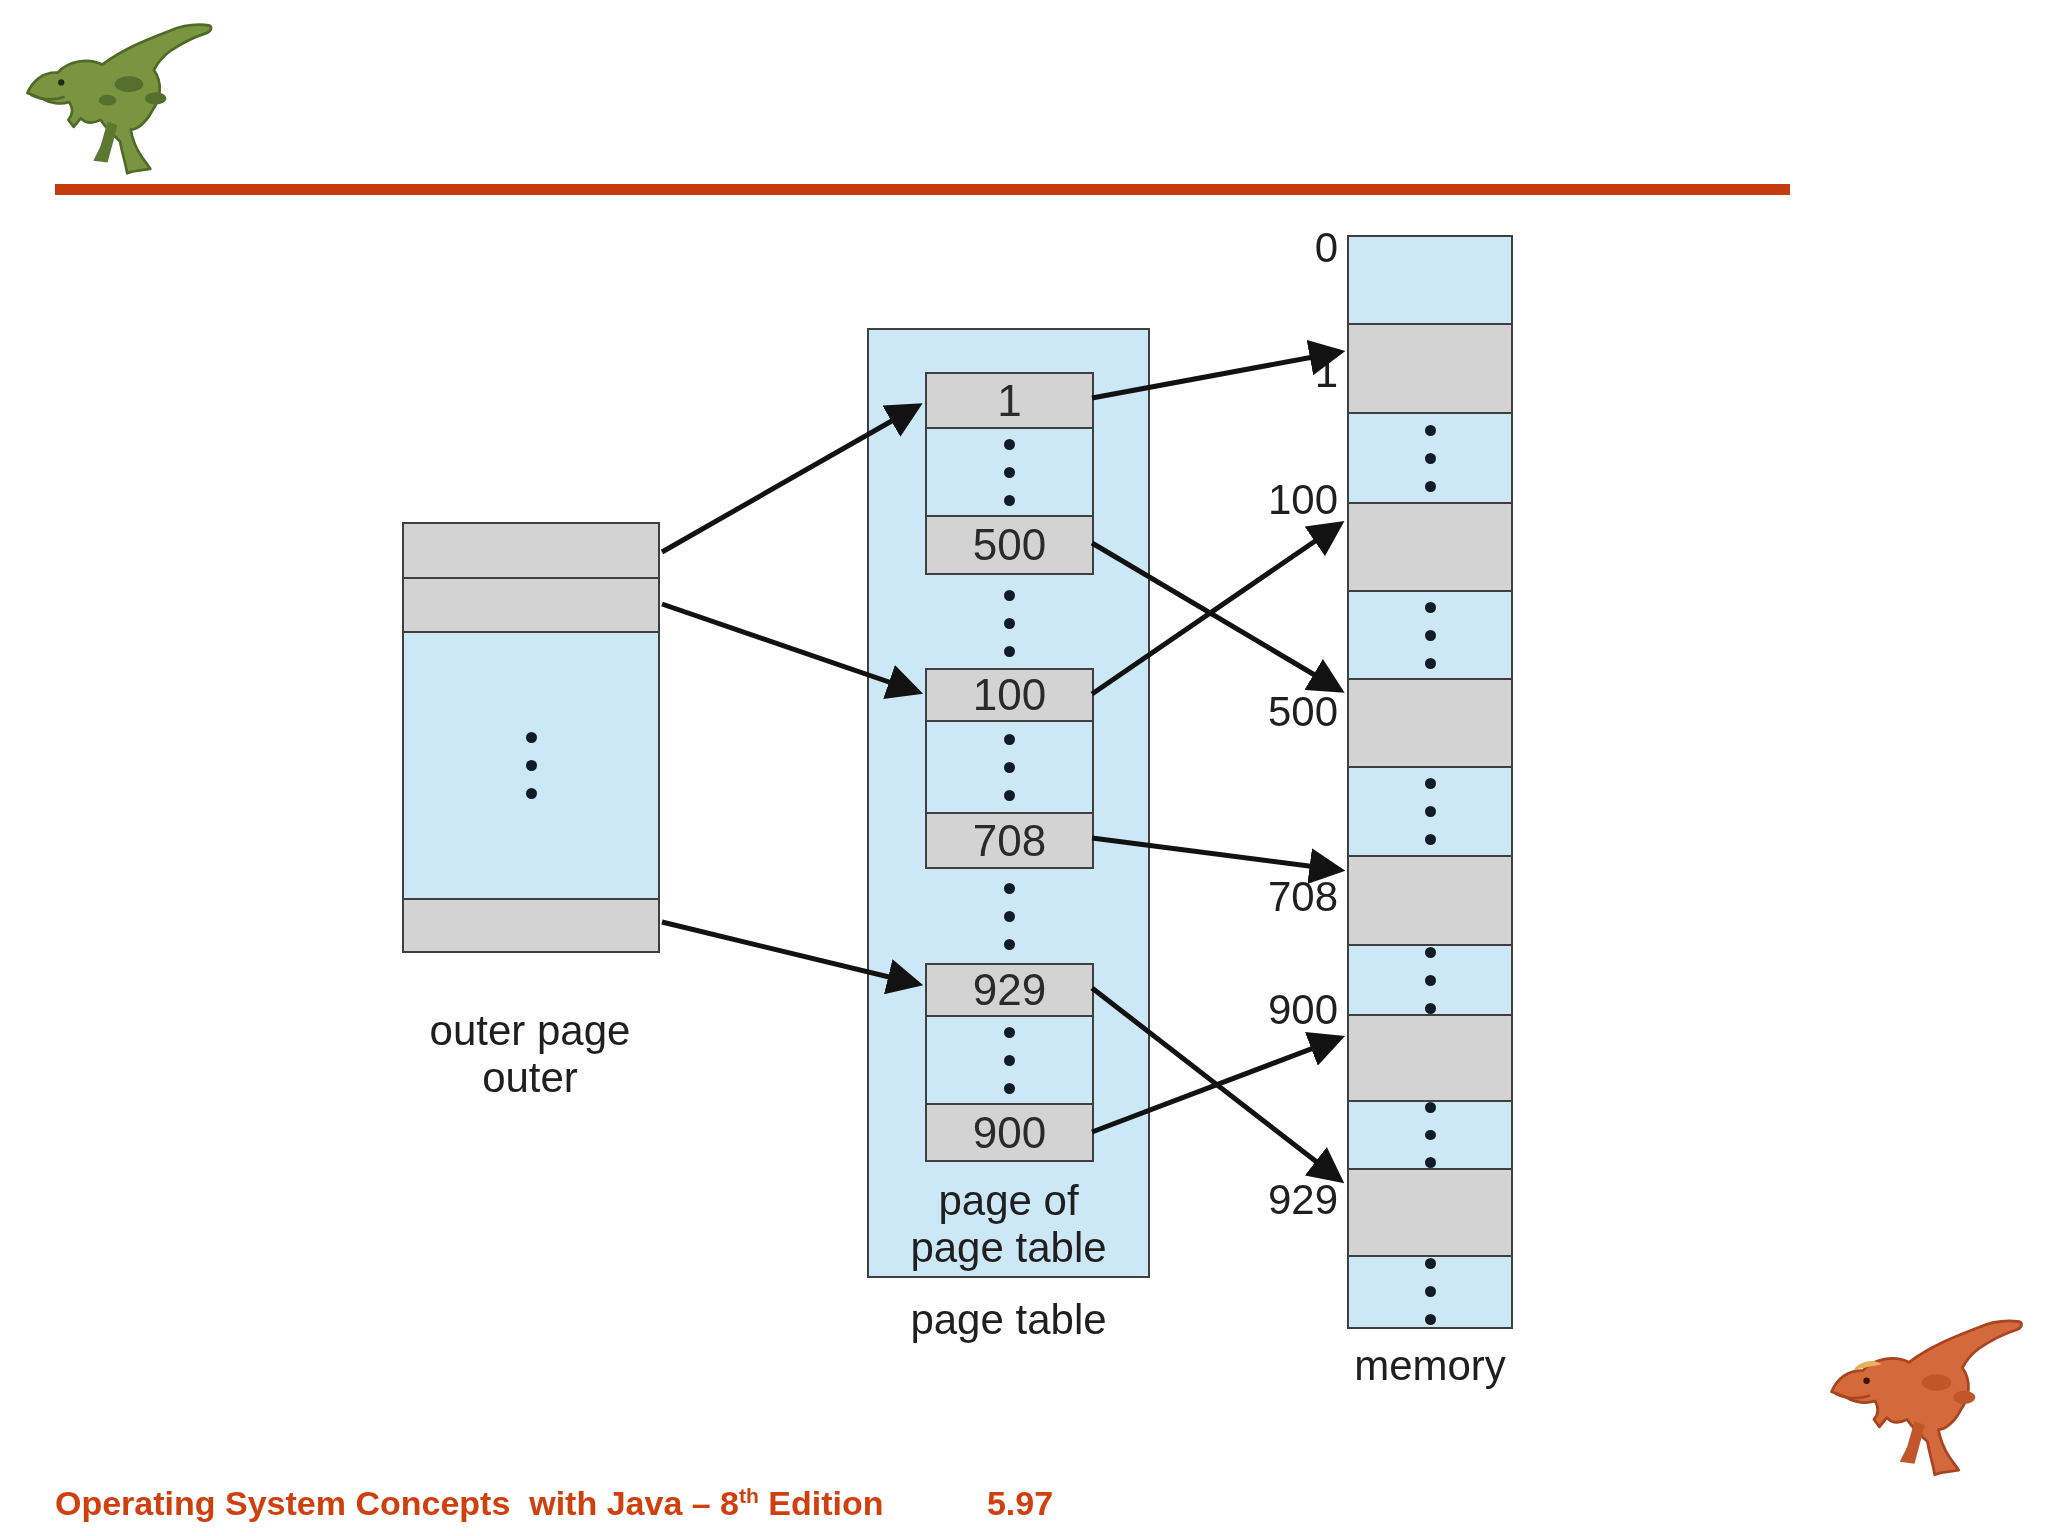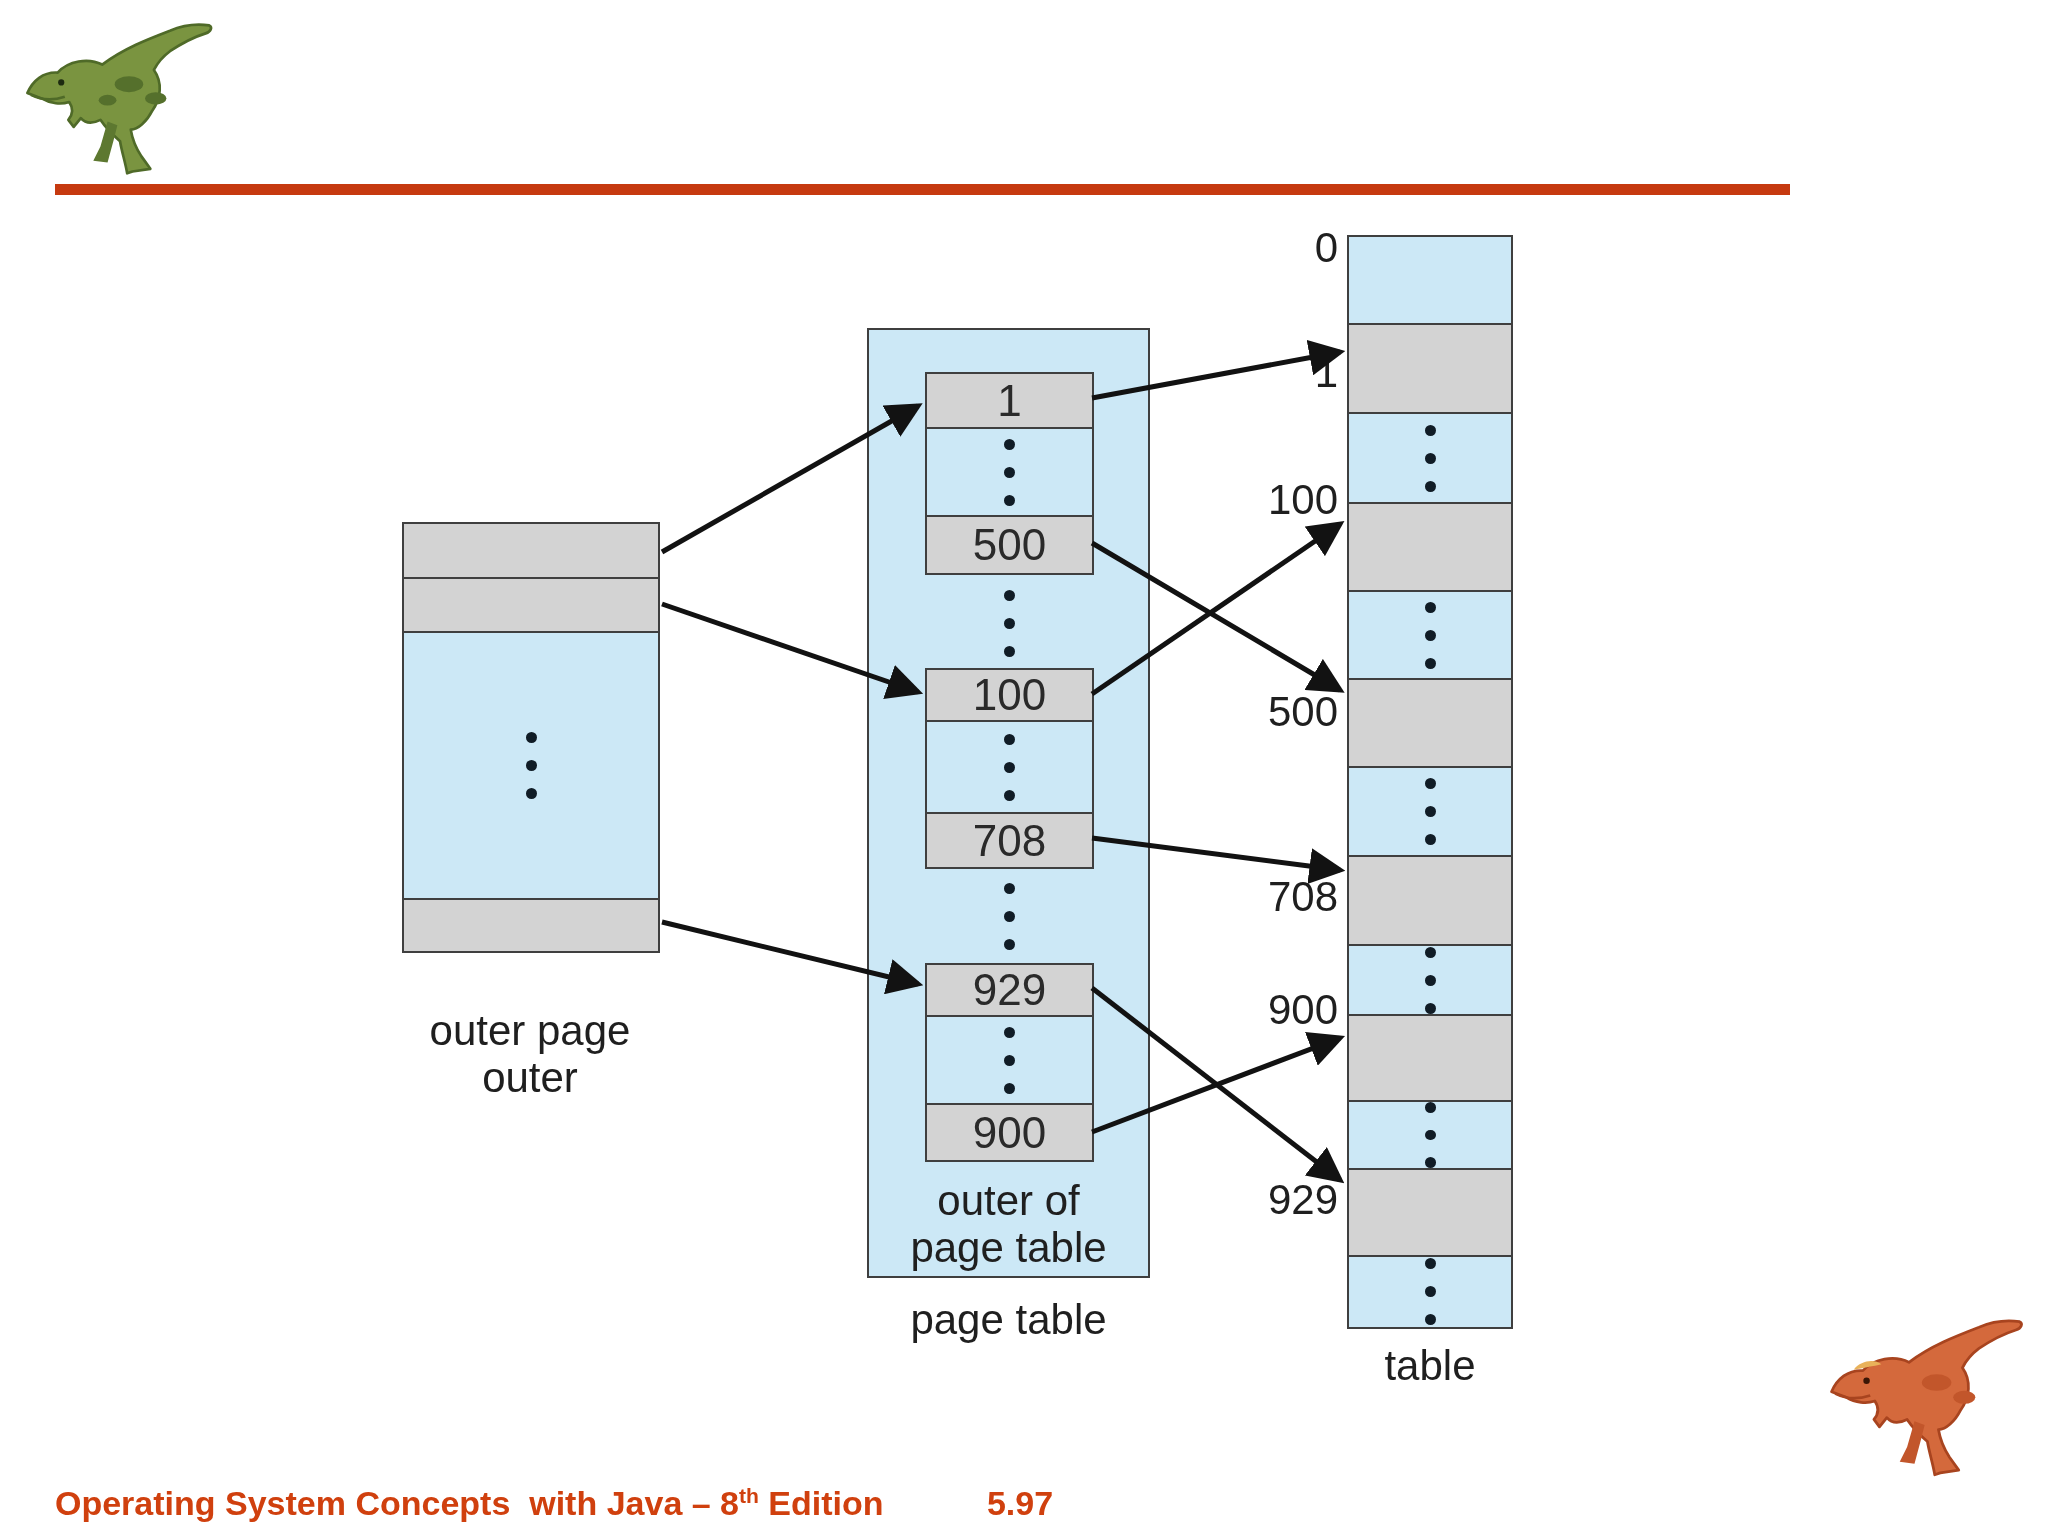--- a/index.html
+++ b/index.html
@@ -173,21 +173,21 @@
         <span class="dots">
             <i></i>
             <i></i>
             <i></i>
           </span>
       </div>
       <div class="cell gray num" style="height:55px">900</div>
     </div>
 
     <div class="caption pt-inner-caption">
-      <span>outer of</span><br>
+      <span>page of</span><br>
       <span>page table</span>
     </div>
   </div>
   <div class="abs caption pt-below-caption">page table</div>
 
   <div class="memory">
     <div class="cell blue" style="height:88px"></div>
     <div class="cell gray" style="height:89px"></div>
     <div class="cell blue" style="height:90px">
         <span class="dots">
@@ -239,21 +239,21 @@
   </div>
 
   <div class="addr" style="top:224px">0</div>
   <div class="addr" style="top:349px">1</div>
   <div class="addr" style="top:476px">100</div>
   <div class="addr" style="top:688px">500</div>
   <div class="addr" style="top:873px">708</div>
   <div class="addr" style="top:986px">900</div>
   <div class="addr" style="top:1176px">929</div>
 
-  <div class="abs caption memory-caption">table</div>
+  <div class="abs caption memory-caption">memory</div>
 
   <svg class="arrows" width="2048" height="1536" viewBox="0 0 2048 1536" aria-hidden="true">
     <defs>
       <marker id="ah" viewBox="0 0 10 10" refX="8.5" refY="5" markerWidth="7.2" markerHeight="7.2" orient="auto-start-reverse">
         <path d="M0,0 L10,5 L0,10 z" fill="#121212"></path>
       </marker>
     </defs>
     <line x1="662" y1="552" x2="918" y2="406" marker-end="url(#ah)"></line>
     <line x1="662" y1="604" x2="918" y2="692" marker-end="url(#ah)"></line>
     <line x1="662" y1="922" x2="918" y2="984" marker-end="url(#ah)"></line>

